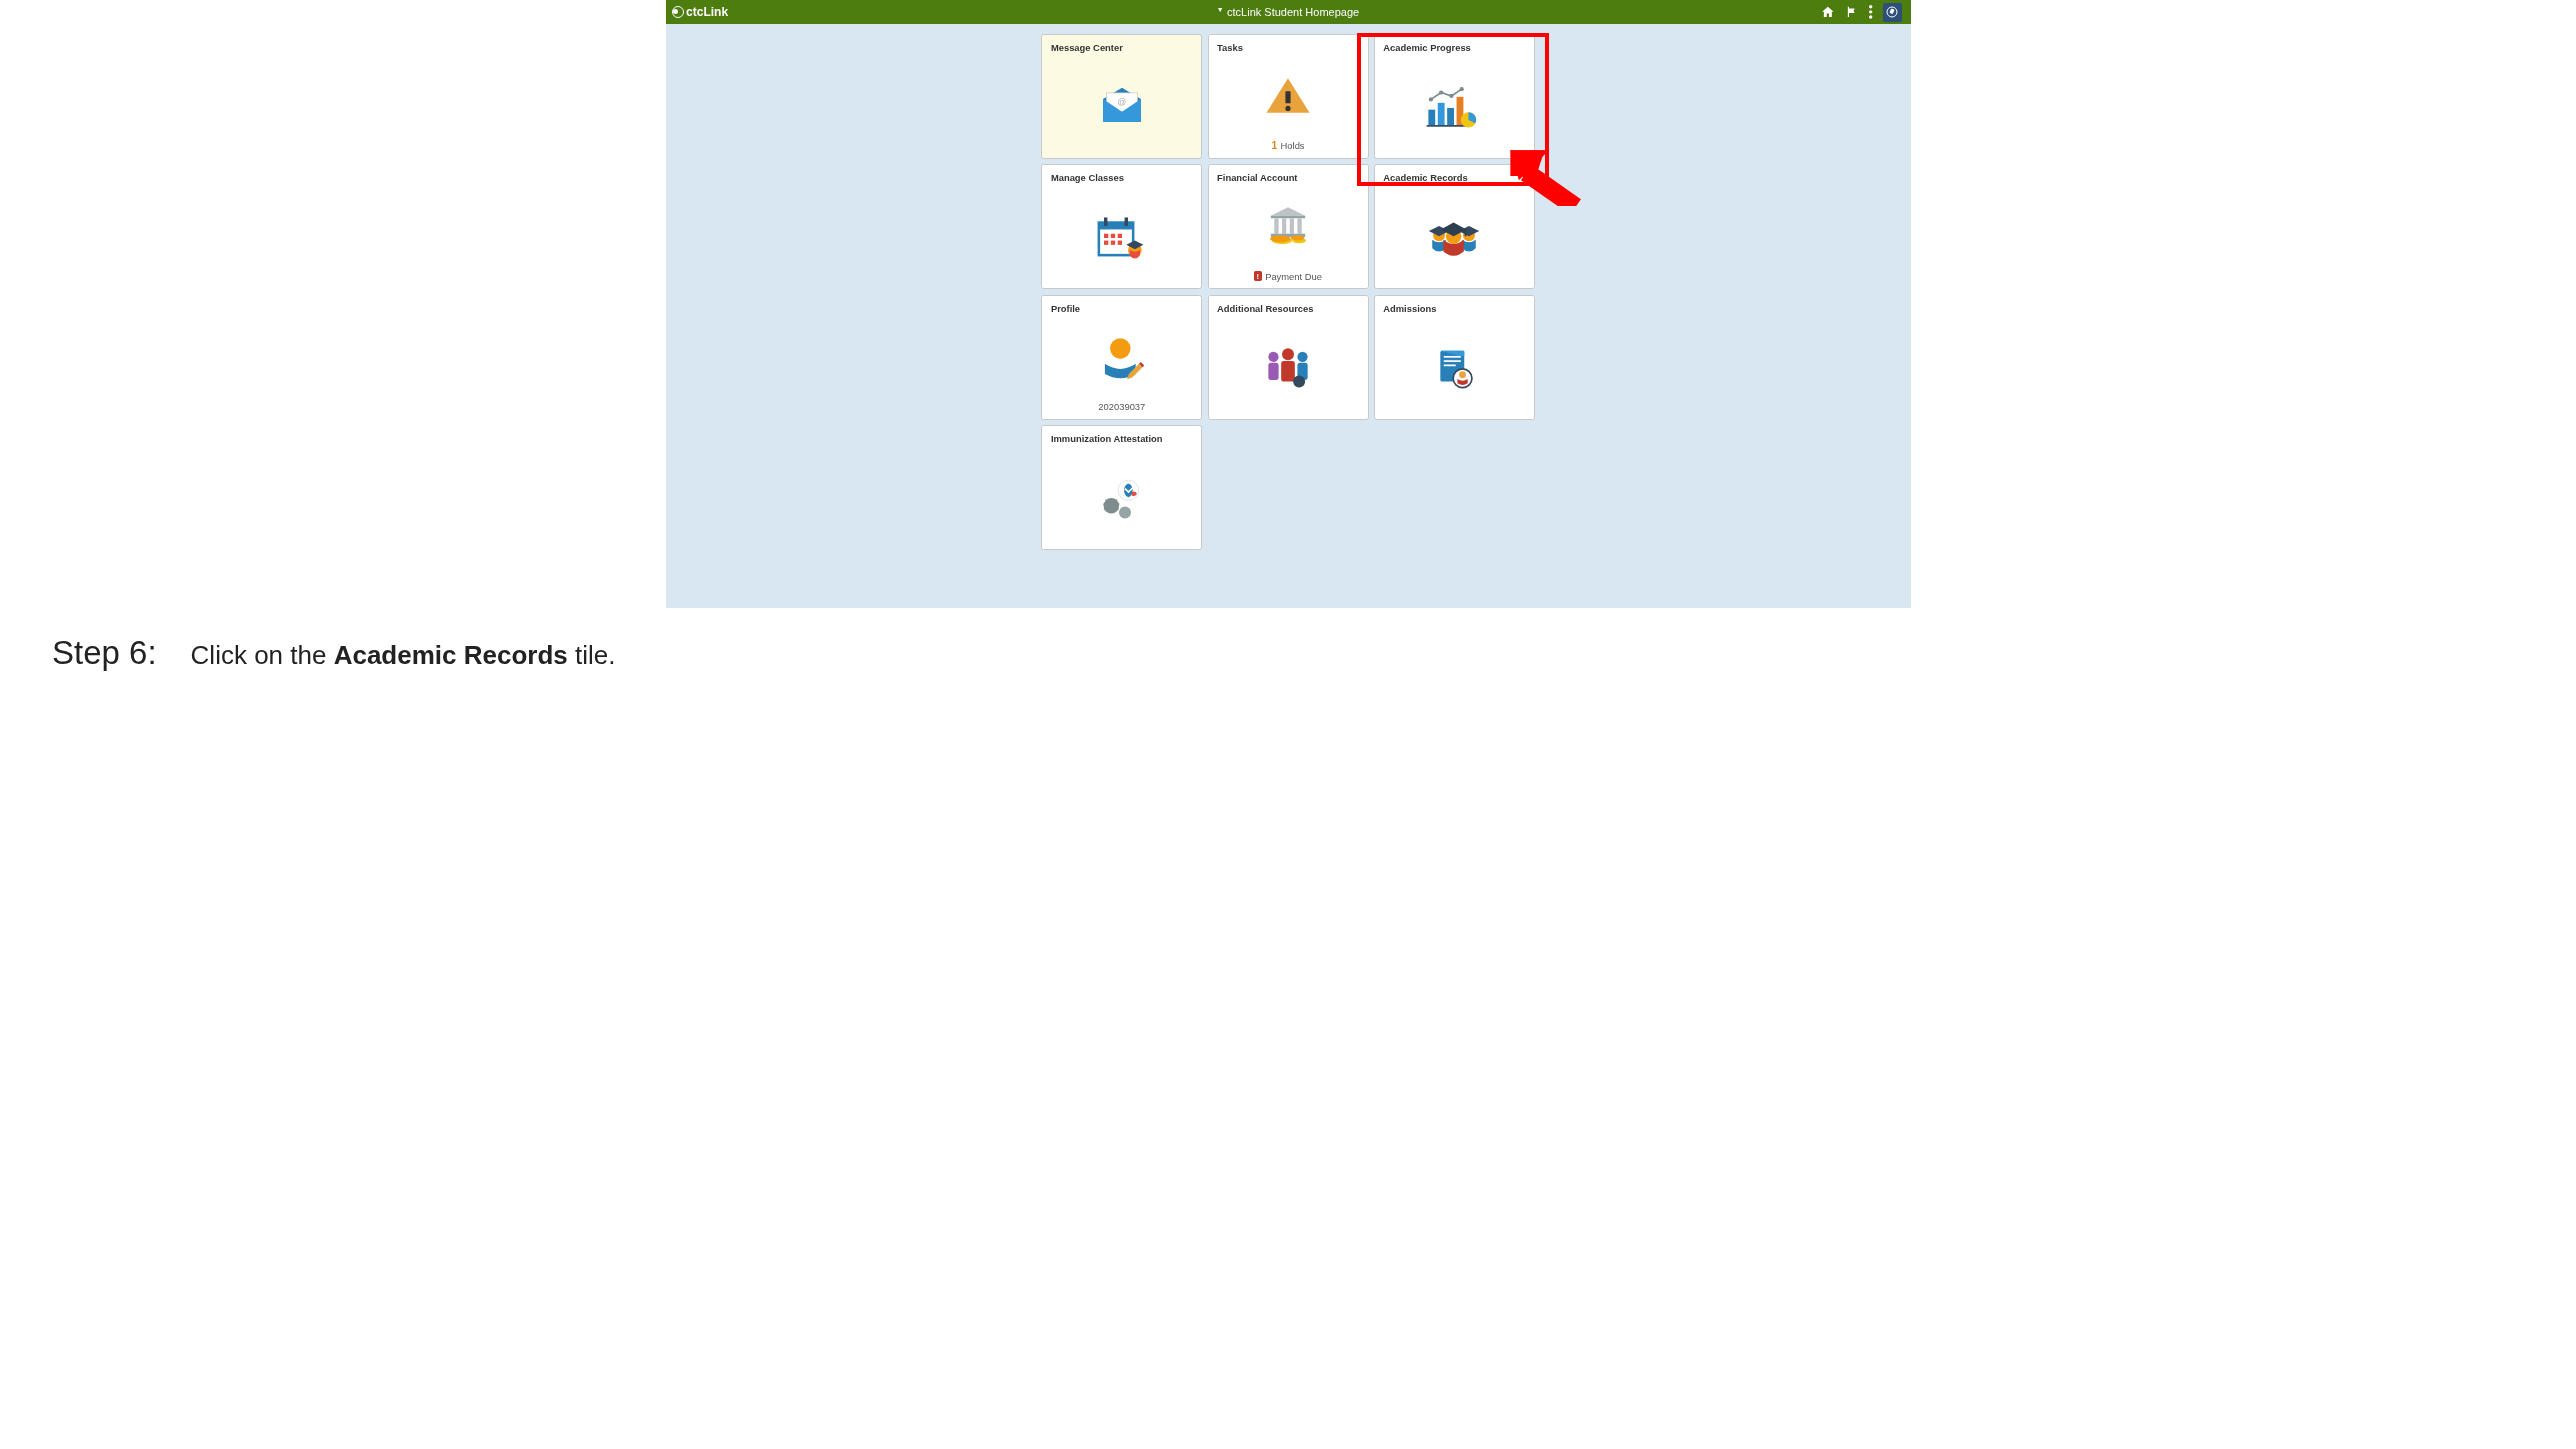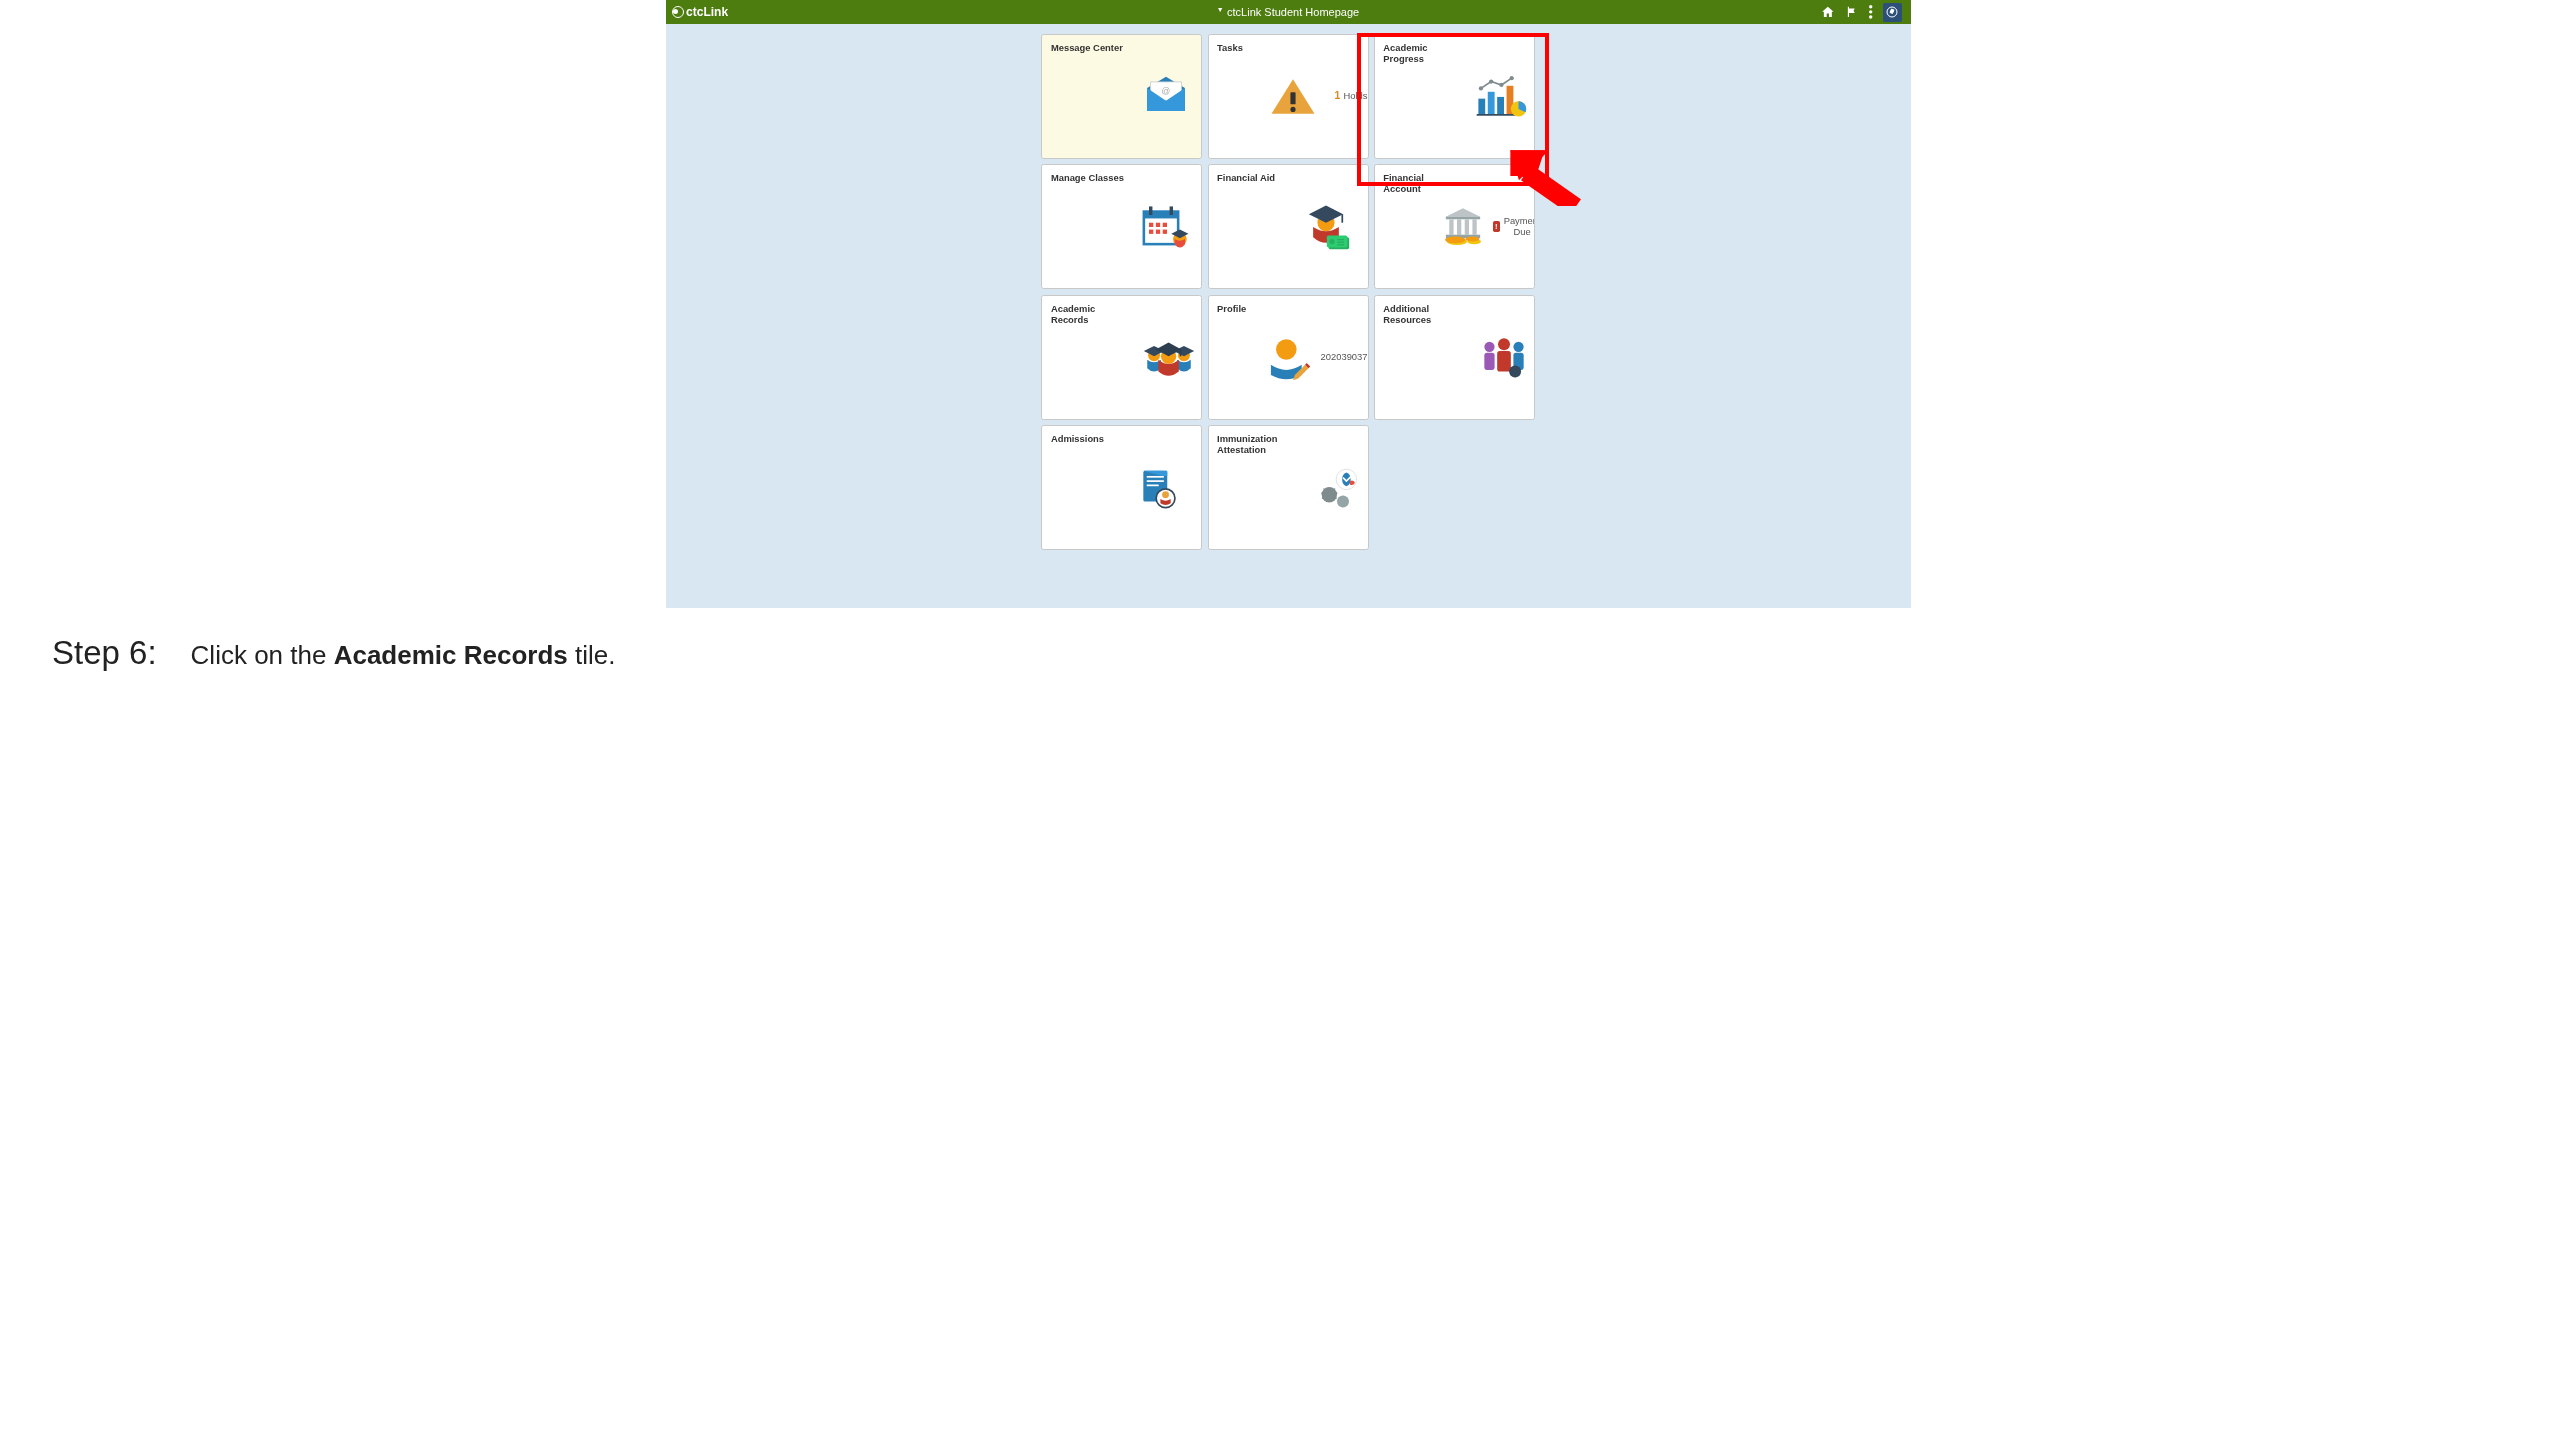--- a/index.html
+++ b/index.html
@@ -91,21 +91,21 @@
       justify-content: center;
       margin: 0 auto;
     }
     
     .tile { 
       background: #fff; 
       border: 0.9px solid #c8c8c8; 
       border-radius: 2.6px; 
       height: 125px; 
       display: flex;
-      flex-direction: row;
+      flex-direction: column;
       cursor: pointer;
       position: relative;
       overflow: hidden;
     }
     .tile.yellow { background: #fdfae3; }
     .tile-title { 
       font-size: 9.4px; 
       font-weight: bold; 
       color: #333; 
       padding: 6.9px 8.6px 3.4px 8.6px; 
@@ -276,37 +276,20 @@
               <rect x="14" y="33" width="5" height="5" fill="#e74c3c"></rect>
               <rect x="22" y="33" width="5" height="5" fill="#e74c3c"></rect>
               <rect x="30" y="33" width="5" height="5" fill="#e74c3c"></rect>
               <circle cx="50" cy="44" r="8" fill="#f39c12"></circle>
               <path d="M40 38 L50 33 L60 38 L50 43 Z" fill="#34495e"></path>
               <path d="M44 50 Q50 58 56 50 L56 44 Q50 48 44 44 Z" fill="#e74c3c"></path>
             </svg>
           </div>
         </div>
 
-        <div class="tile">
-          <div class="tile-title">Financial Aid</div>
-          <div class="tile-icon-area">
-            <svg width="60" height="52" viewBox="0 0 70 60">
-              <circle cx="35" cy="25" r="10" fill="#f39c12"></circle>
-              <path d="M15 15 L35 5 L55 15 L35 25 Z" fill="#34495e"></path>
-              <rect x="53" y="15" width="2" height="10" fill="#34495e"></rect>
-              <path d="M20 42 Q35 55 50 42 L50 30 Q35 40 20 30 Z" fill="#c0392b"></path>
-              <rect x="38" y="42" width="24" height="14" fill="#27ae60" rx="2"></rect>
-              <rect x="36" y="40" width="24" height="14" fill="#2ecc71" rx="2"></rect>
-              <circle cx="42" cy="47" r="3" fill="#27ae60"></circle>
-              <rect x="48" y="44" width="8" height="1.5" fill="#27ae60"></rect>
-              <rect x="48" y="47" width="8" height="1.5" fill="#27ae60"></rect>
-              <rect x="48" y="50" width="8" height="1.5" fill="#27ae60"></rect>
-            </svg>
-          </div>
-        </div>
 
         <div class="tile">
           <div class="tile-title">Financial Account</div>
           <div class="tile-icon-area">
             <svg width="60" height="52" viewBox="0 0 70 60">
               <path d="M15 18 L35 8 L55 18 Z" fill="#bdc3c7"></path>
               <rect x="15" y="18" width="40" height="3" fill="#95a5a6"></rect>
               <rect x="19" y="21" width="5" height="18" fill="#bdc3c7"></rect>
               <rect x="28" y="21" width="5" height="18" fill="#bdc3c7"></rect>
               <rect x="37" y="21" width="5" height="18" fill="#bdc3c7"></rect>

